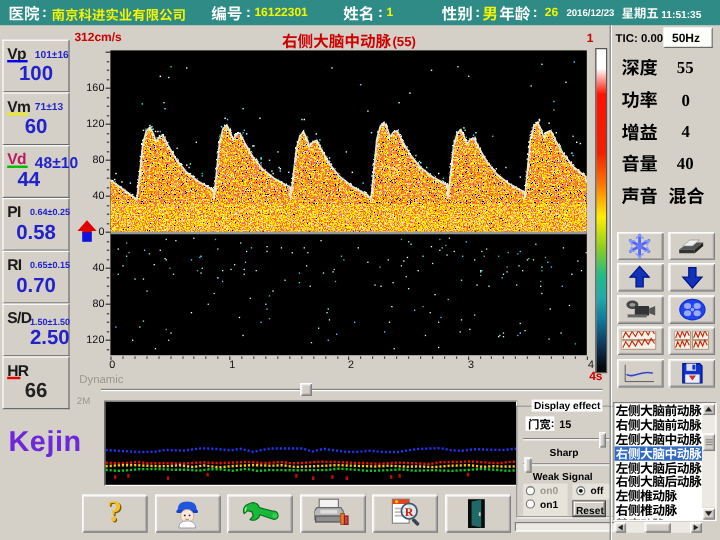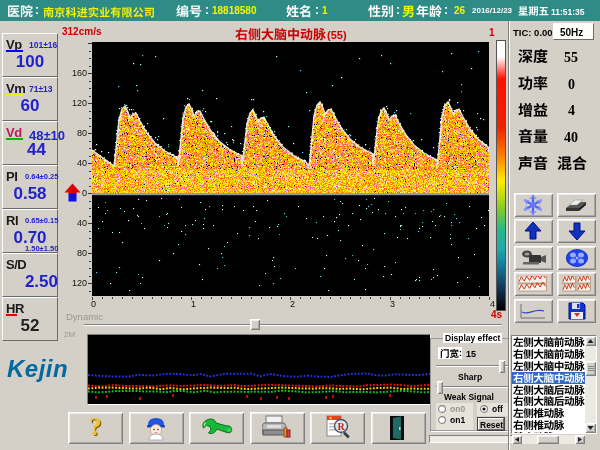--- a/index.html
+++ b/index.html
@@ -85,21 +85,21 @@
       <use href="#g11" x="9000"></use>
     </g>
   </svg>
 <svg style="position:absolute;left:176.0px;top:5.0px;overflow:visible" width="26" height="14">
     <g transform="translate(0,11.05) scale(0.013000,-0.013000)" fill="#ffffff">
       <use href="#g12" x="0"></use>
       <use href="#g13" x="1000"></use>
     </g>
   </svg>
 <div class="abs b" style="left:205px;top:3px;color:#fff;font-size:12px">:</div>
-<div class="abs b" style="left:212px;top:5px;color:#f5f500;font-size:10px">18818580</div>
+<div class="abs b" style="left:212px;top:5px;color:#f5f500;font-size:10px">16122301</div>
 <svg style="position:absolute;left:286.0px;top:5.0px;overflow:visible" width="26" height="14">
     <g transform="translate(0,11.05) scale(0.013000,-0.013000)" fill="#ffffff">
       <use href="#g14" x="0"></use>
       <use href="#g15" x="1000"></use>
     </g>
   </svg>
 <div class="abs b" style="left:315px;top:3px;color:#fff;font-size:12px">:</div>
 <div class="abs b" style="left:322px;top:5px;color:#f5f500;font-size:10px">1</div>
 <svg style="position:absolute;left:368.0px;top:5.0px;overflow:visible" width="26" height="14">
     <g transform="translate(0,11.05) scale(0.013000,-0.013000)" fill="#ffffff">
@@ -137,37 +137,37 @@
 <div class="abs b" style="left:2px;top:52px;width:56px;text-align:center;font-size:17px;color:#2222cc">100</div>
 <div class="abs raised" style="left:2px;top:77px;width:56px;height:44px"></div>
 <div class="abs b" style="left:6px;top:81px;font-size:13px;color:#1a1a1a;letter-spacing:-0.5px">Vm</div>
 <div class="abs" style="left:6px;top:94px;width:17px;height:2px;background:#f0f000"></div>
 <div class="abs b" style="left:29px;top:84px;font-size:8.5px;color:#2222cc">71±13</div>
 <div class="abs b" style="left:2px;top:96px;width:56px;text-align:center;font-size:17px;color:#2222cc">60</div>
 <div class="abs raised" style="left:2px;top:121px;width:56px;height:44px"></div>
 <div class="abs b" style="left:6px;top:125px;font-size:13px;color:#be185d;letter-spacing:-0.5px">Vd</div>
 <div class="abs" style="left:6px;top:138px;width:17px;height:2px;background:#00bb00"></div>
 <div class="abs b" style="left:29px;top:128px;font-size:13px;color:#2222cc">48±10</div>
-<div class="abs b" style="left:2px;top:140px;width:44px;text-align:right;font-size:17px;color:#2222cc">44</div>
+<div class="abs b" style="left:2px;top:140px;width:44px;text-align:center;font-size:17px;color:#2222cc">44</div>
 <div class="abs raised" style="left:2px;top:165px;width:56px;height:44px"></div>
 <div class="abs b" style="left:6px;top:169px;font-size:13px;color:#1a1a1a;letter-spacing:-0.5px">PI</div>
 <div class="abs b" style="left:25px;top:172px;font-size:7.5px;color:#2222cc">0.64±0.25</div>
 <div class="abs b" style="left:2px;top:184px;width:56px;text-align:center;font-size:17px;color:#2222cc">0.58</div>
 <div class="abs raised" style="left:2px;top:209px;width:56px;height:44px"></div>
 <div class="abs b" style="left:6px;top:213px;font-size:13px;color:#1a1a1a;letter-spacing:-0.5px">RI</div>
 <div class="abs b" style="left:25px;top:216px;font-size:7.5px;color:#2222cc">0.65±0.15</div>
 <div class="abs b" style="left:2px;top:228px;width:56px;text-align:center;font-size:17px;color:#2222cc">0.70</div>
 <div class="abs raised" style="left:2px;top:253px;width:56px;height:44px"></div>
 <div class="abs b" style="left:6px;top:257px;font-size:13px;color:#1a1a1a;letter-spacing:-0.5px">S/D</div>
-<div class="abs b" style="left:25px;top:244px;font-size:7.5px;color:#2222cc">1.50±1.50</div>
+<div class="abs b" style="left:25px;top:264px;font-size:7.5px;color:#2222cc">1.50±1.50</div>
 <div class="abs b" style="left:2px;top:272px;width:56px;text-align:right;font-size:17px;color:#2222cc">2.50</div>
 <div class="abs raised" style="left:2px;top:297px;width:56px;height:44px"></div>
 <div class="abs b" style="left:6px;top:301px;font-size:13px;color:#1a1a1a;letter-spacing:-0.5px">HR</div>
 <div class="abs" style="left:6px;top:314px;width:11px;height:2px;background:#ee0000"></div>
-<div class="abs b" style="left:2px;top:316px;width:56px;text-align:center;font-size:17px;color:#222222">52</div>
+<div class="abs b" style="left:2px;top:316px;width:56px;text-align:center;font-size:17px;color:#222222">66</div>
 <div class="abs b" style="left:62px;top:26px;font-size:10px;color:#cc0000">312cm/s</div>
 <svg style="position:absolute;left:235.0px;top:28.0px;overflow:visible" width="91" height="14">
     <g transform="translate(0,11.05) scale(0.013000,-0.013000)" fill="#cc0000">
       <use href="#g24" x="0"></use>
       <use href="#g25" x="1000"></use>
       <use href="#g26" x="2000"></use>
       <use href="#g27" x="3000"></use>
       <use href="#g28" x="4000"></use>
       <use href="#g29" x="5000"></use>
       <use href="#g30" x="6000"></use>
@@ -624,21 +624,21 @@
     <rect x="7" y="61" width="2" height="3" fill="#bb1100"></rect>
     <rect x="301" y="59" width="2" height="3" fill="#bb1100"></rect>
     <rect x="188" y="61" width="2" height="3" fill="#bb1100"></rect>
     <rect x="18" y="60" width="2" height="3" fill="#bb1100"></rect>
     <rect x="237" y="61" width="2" height="3" fill="#bb1100"></rect>
     <rect x="244" y="60" width="2" height="3" fill="#bb1100"></rect>
     <rect x="84" y="59" width="2" height="3" fill="#bb1100"></rect>
     <rect x="172" y="62" width="2" height="3" fill="#bb1100"></rect>
     <rect x="200" y="62" width="2" height="3" fill="#bb1100"></rect>
   </svg>
-<div class="abs b" style="left:7px;top:355px;font-size:24px;font-style:italic;color:#0369a1;letter-spacing:0.5px">Kejin</div>
+<div class="abs b" style="left:7px;top:355px;font-size:24px;color:#6d28d9;letter-spacing:0.5px">Kejin</div>
 <div class="abs" style="left:430px;top:338px;width:86px;height:93px;border:1px solid #999;box-shadow:1px 1px 0 #fff"></div>
 <div class="abs b" style="left:443px;top:333px;font-size:8.5px;color:#000;background:#fff;padding:0 2px">Display effect</div>
 <div class="abs" style="left:438px;top:347px;width:24px;height:12px;background:#fff"></div>
 <svg style="position:absolute;left:440.0px;top:348.9px;overflow:visible" width="19" height="10">
     <g transform="translate(0,8.07) scale(0.009500,-0.009500)" fill="#000">
       <use href="#g42" x="0"></use>
       <use href="#g43" x="1000"></use>
     </g>
   </svg>
 <div class="abs b" style="left:459px;top:348px;font-size:9px">:</div>

